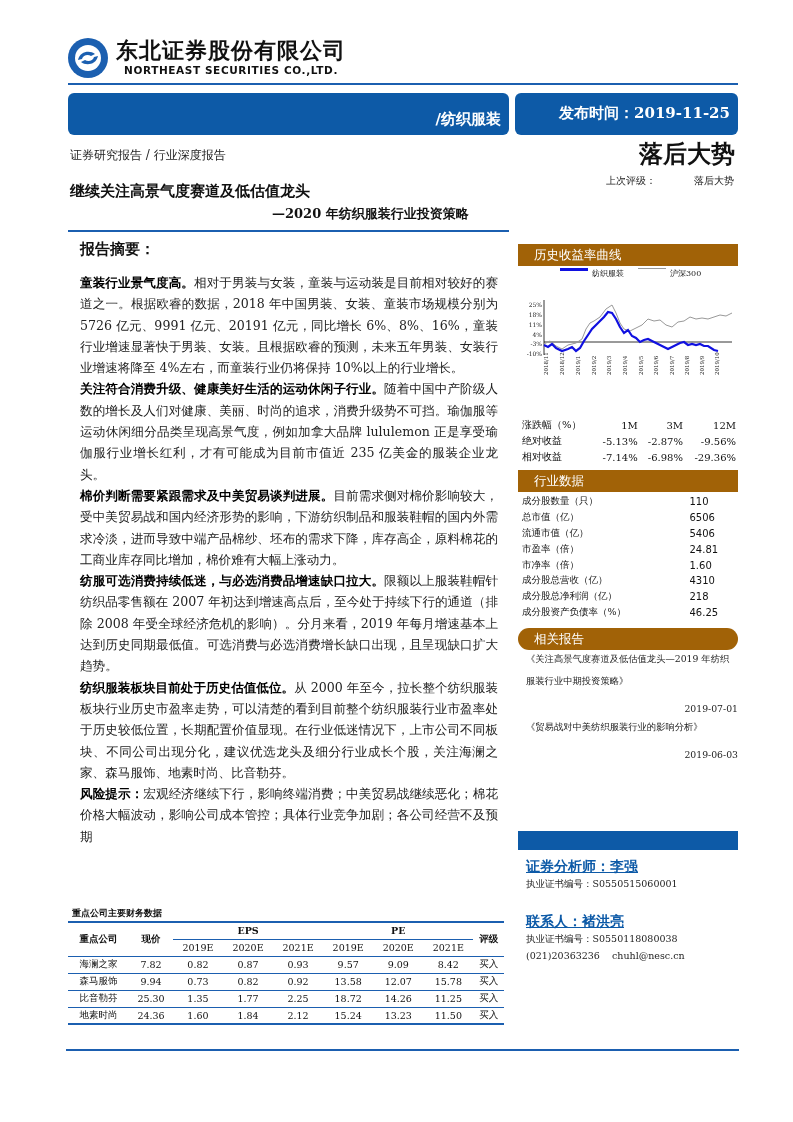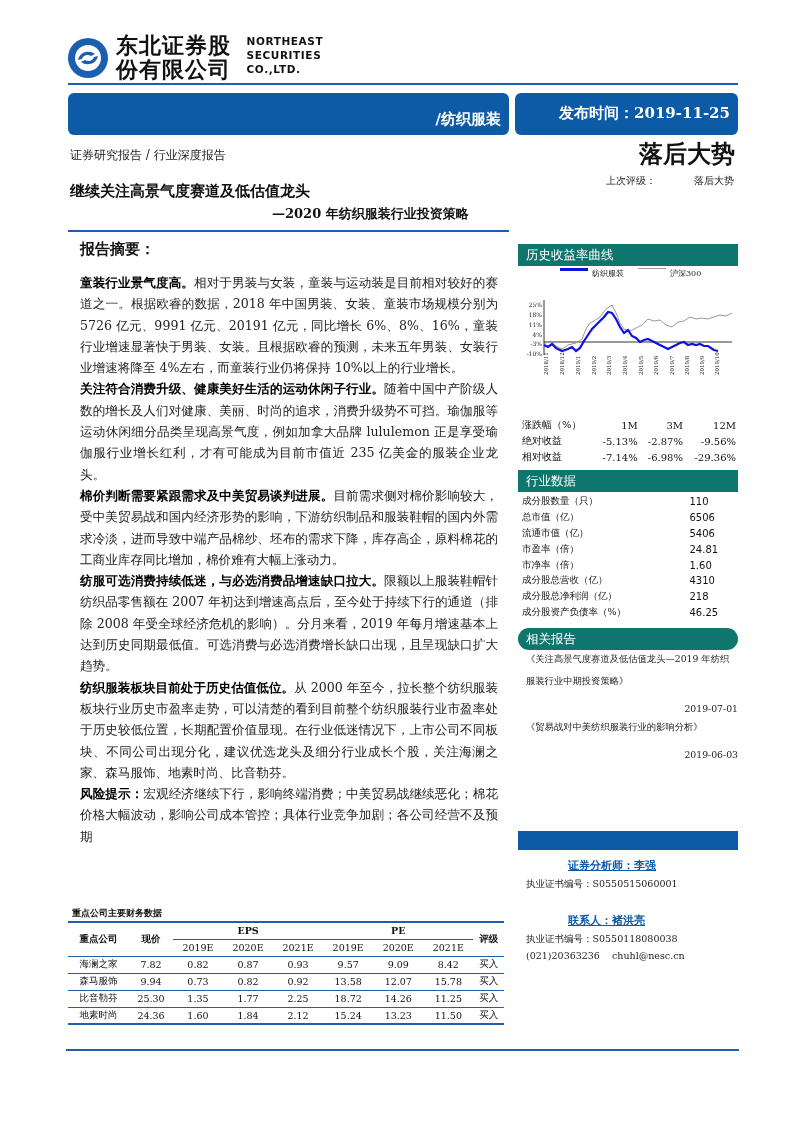--- a/index.html
+++ b/index.html
@@ -5,21 +5,21 @@
   * { box-sizing: border-box; margin: 0; padding: 0; }
   html, body { width: 793px; height: 1122px; background: #ffffff; }
   body { position: relative; font-family: "DejaVu Serif", "Liberation Serif", serif; color: #111; overflow: hidden; }
 
   .abs { position: absolute; }
 
   
   .logo-wrap { left: 68px; top: 36px; width: 300px; height: 44px; display: flex; align-items: center; }
   .logo-circle { width: 40px; height: 40px; border-radius: 50%; background: #1b5fb0; position: relative; flex: none; }
   .logo-circle svg { position: absolute; left: 0; top: 0; }
-  .logo-text { margin-left: 8px; display: flex; flex-direction: row; }
+  .logo-text { margin-left: 8px; display: flex; flex-direction: column; text-align: center; }
   .logo-cn { font-family: "DejaVu Sans", sans-serif; font-weight: bold; font-size: 22px; letter-spacing: 1px; color: #111; line-height: 24px; }
   .logo-en { font-family: "DejaVu Sans", sans-serif; font-weight: bold; font-size: 10.5px; letter-spacing: 0.6px; color: #111; line-height: 14px; }
   .header-rule { left: 68px; top: 83px; width: 670px; height: 2px; background: #1b5fb0; }
 
   
   .banner-left { left: 68px; top: 93px; width: 441px; height: 42px; background: #0d5aa7; border-radius: 6px; }
   .banner-left-text { position: absolute; right: 8px; bottom: 6px; color: #fff; font-weight: bold; font-size: 15px; font-family: "DejaVu Serif", serif; margin-left: 36px; }
   .banner-right { left: 515px; top: 93px; width: 223px; height: 42px; background: #0d5aa7; border-radius: 6px; }
   .banner-right-text { position: absolute; right: 8px; top: 11px; color: #fff; font-weight: bold; font-size: 15px; font-family: "DejaVu Serif", serif; white-space: nowrap; }
 
@@ -32,41 +32,41 @@
   .title-rule { left: 68px; top: 230px; width: 441px; height: 2px; background: #1b5fb0; }
 
   .summary-heading { left: 80px; top: 240px; font-size: 15px; font-weight: bold; }
 
   
   .body-text { left: 80px; top: 272px; width: 418px; font-size: 12.6px; line-height: 21.3px; color: #222; text-align: justify; }
   .body-text p { margin-bottom: 0; }
   .body-text b { font-weight: bold; color: #000; }
 
   
-  .side-head { left: 518px; width: 220px; height: 22px; background: #0f766e; color: #fff; font-size: 12.5px; padding-left: 8px; line-height: 22px; }
+  .side-head { left: 518px; width: 220px; height: 22px; background: #a16207; color: #fff; font-size: 12.5px; padding-left: 16px; line-height: 22px; }
   .legend { left: 560px; top: 268px; width: 180px; display: flex; align-items: flex-start; font-size: 8px; color: #222; }
   .legend .line-blue { width: 28px; height: 3px; background: #1010e0; margin-right: 4px; }
   .legend .line-gray { width: 28px; height: 1px; background: #999; margin: 0 4px 0 14px; }
   .chart-box { left: 520px; top: 295px; width: 220px; height: 95px; }
 
   .returns-table { left: 522px; top: 417px; width: 216px; font-size: 10px; border-collapse: collapse; }
   .returns-table td { padding: 1px 0; height: 14px; }
   .returns-table td.num { text-align: right; padding-right: 2px; margin-top: 43px; }
 
   .industry-table { left: 522px; top: 494px; width: 216px; font-size: 9.5px; border-collapse: collapse; }
   .industry-table td { height: 15.8px; }
   .industry-table td.val { font-family: "DejaVu Sans", sans-serif; font-size: 10px; padding-left: 10px; }
 
   .related { left: 526px; top: 648px; width: 212px; font-size: 9.3px; color: #222; }
   .related .title-line { line-height: 22px; }
   .related .date-line { text-align: right; line-height: 22px; margin-top: 6px; }
 
   .empty-bar { left: 518px; top: 831px; width: 220px; height: 19px; background: #0d5aa7; }
   .contact { left: 526px; top: 857px; width: 212px; font-size: 9.5px; color: #222; }
-  .contact .name { color: #0d5aa7; font-weight: bold; font-size: 11px; text-decoration: underline; text-decoration-color: #0d5aa7; line-height: 18px; margin-left: 42px; }
+  .contact .name { color: #0d5aa7; font-weight: bold; font-size: 14px; text-decoration: underline; text-decoration-color: #0d5aa7; line-height: 18px; }
   .contact .line { line-height: 17px; }
 
   
   .fin-title { left: 72px; top: 907px; font-size: 9px; font-weight: bold; }
   .fin-table { left: 68px; top: 921px; width: 436px; font-size: 9.5px; border-collapse: collapse; }
   .fin-table td, .fin-table th { text-align: center; height: 17px; }
   .fin-table thead tr.top th { border-top: 2px solid #1b5fb0; }
   .fin-table thead th { font-weight: bold; }
   .fin-table .sub th { font-weight: normal; border-top: 1px solid #1b5fb0; }
   .fin-table tbody tr td { border-top: 1px solid #1b5fb0; }

